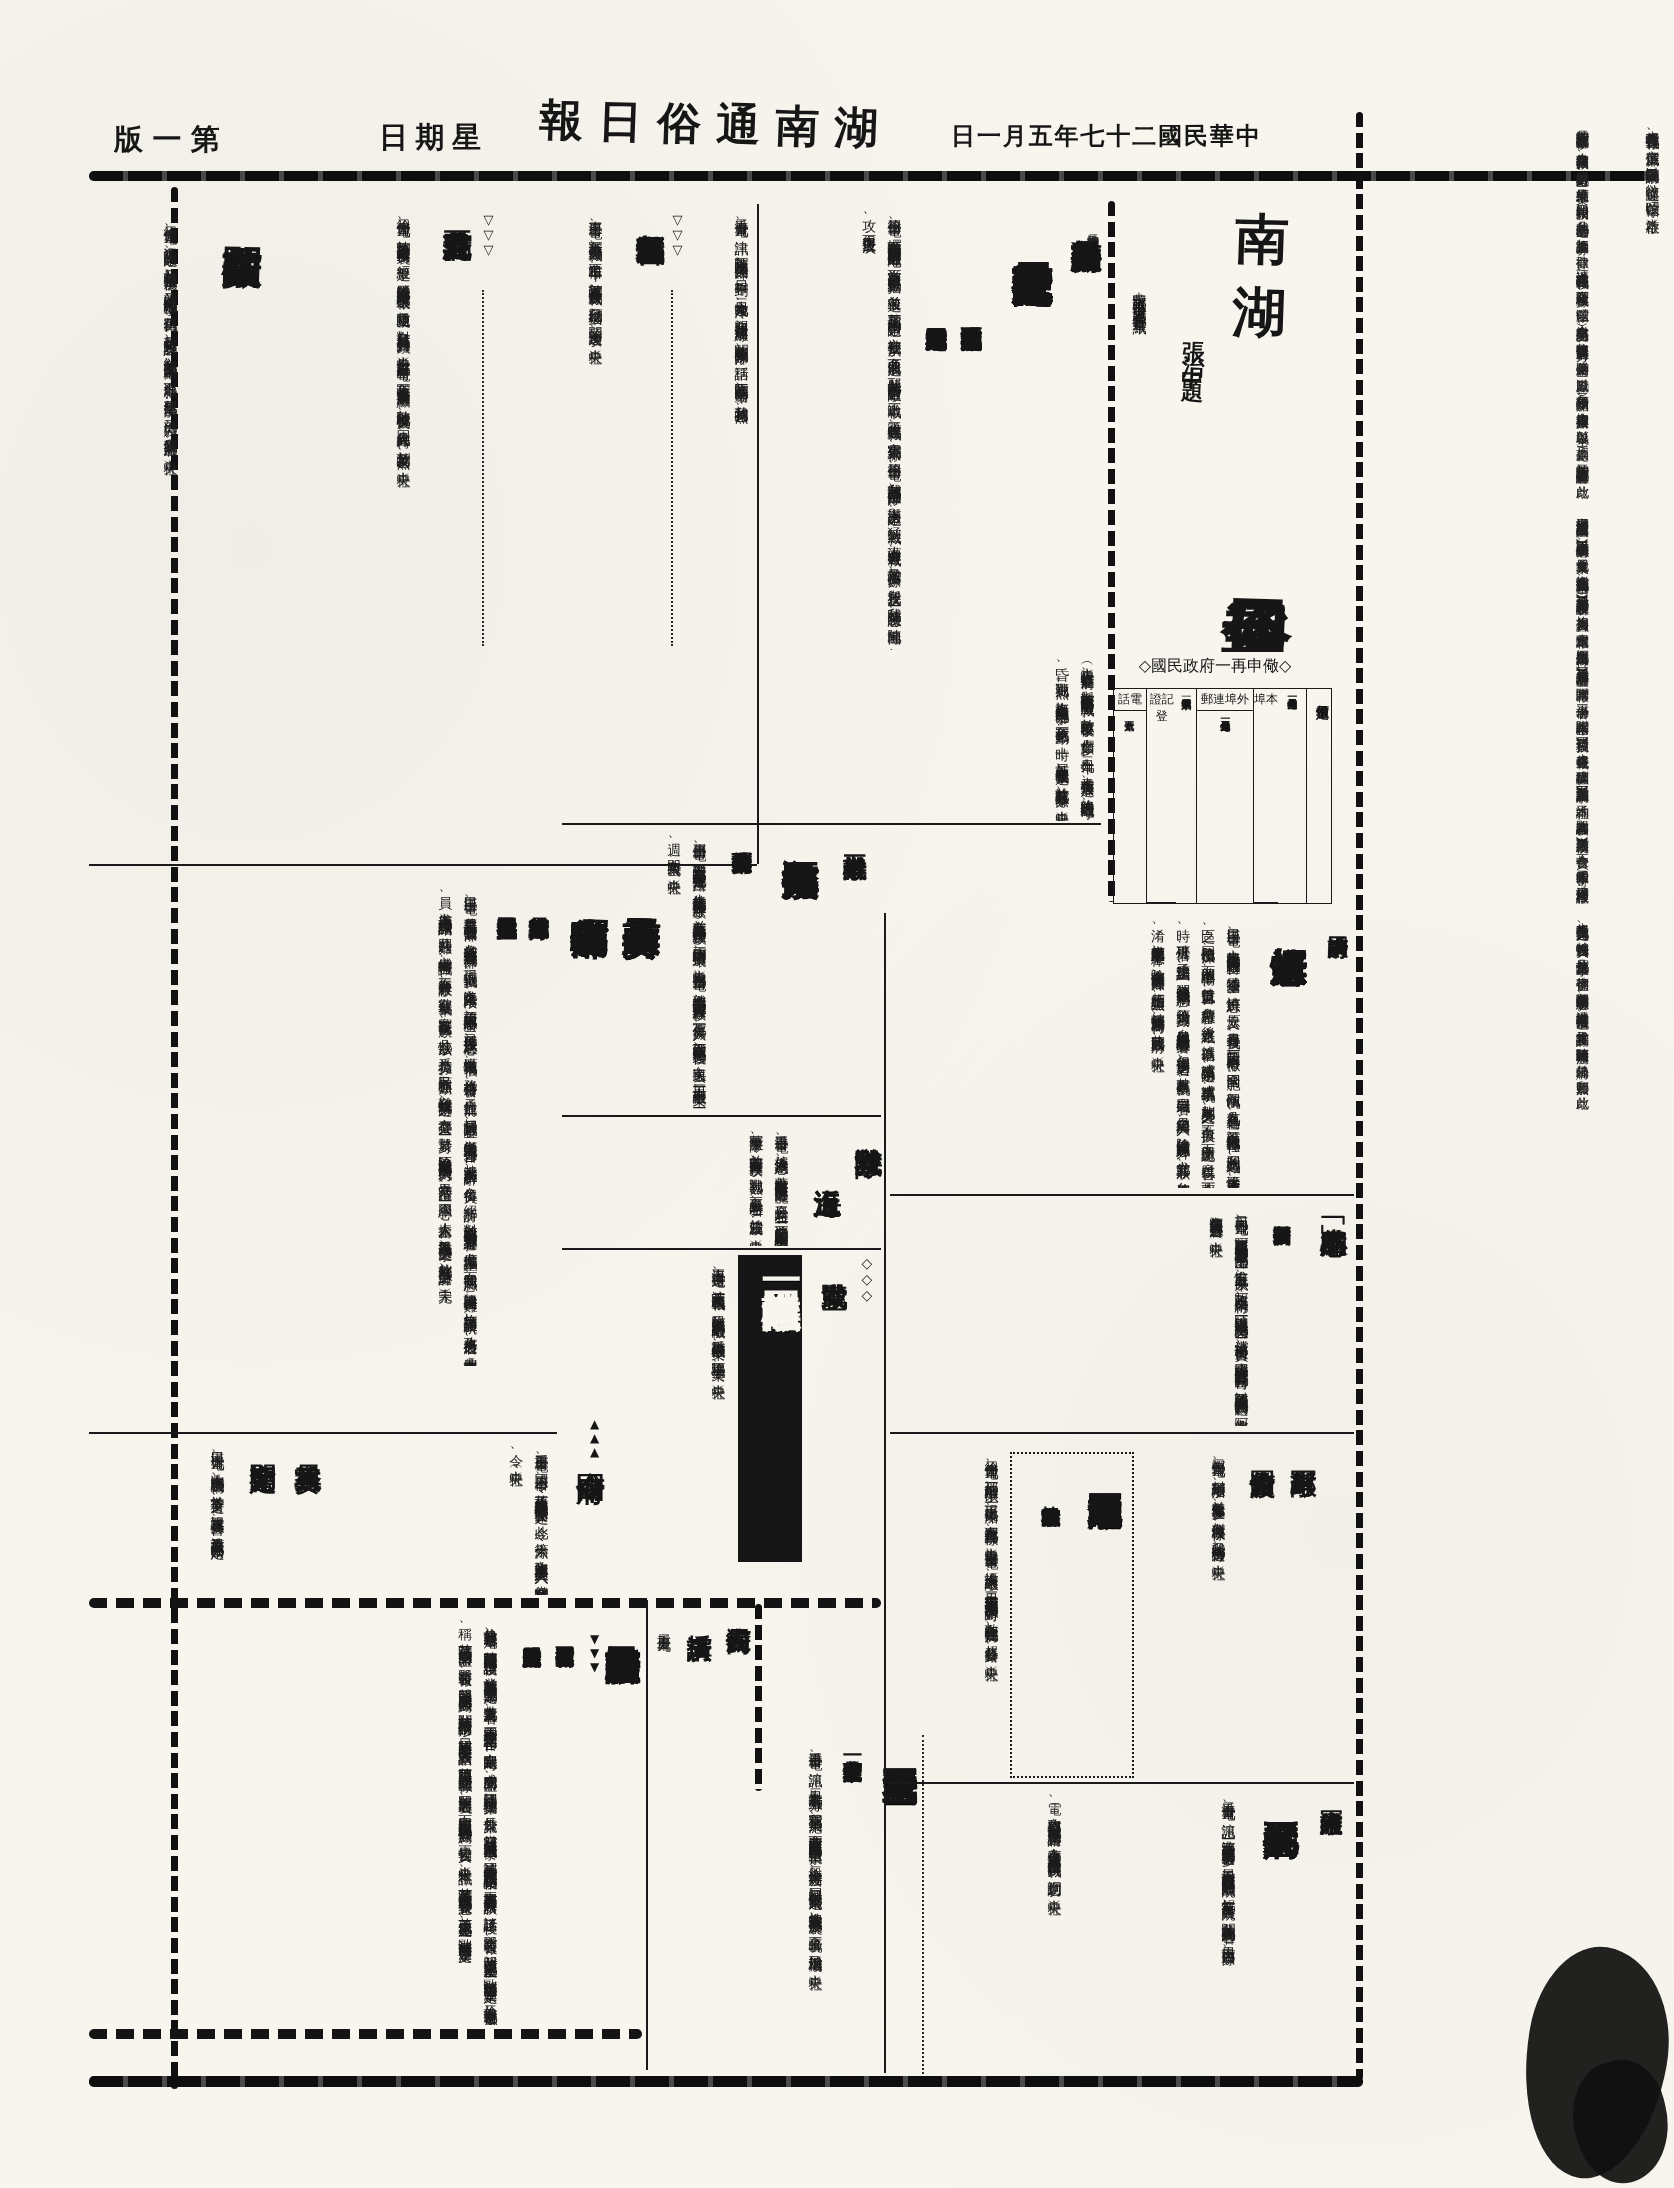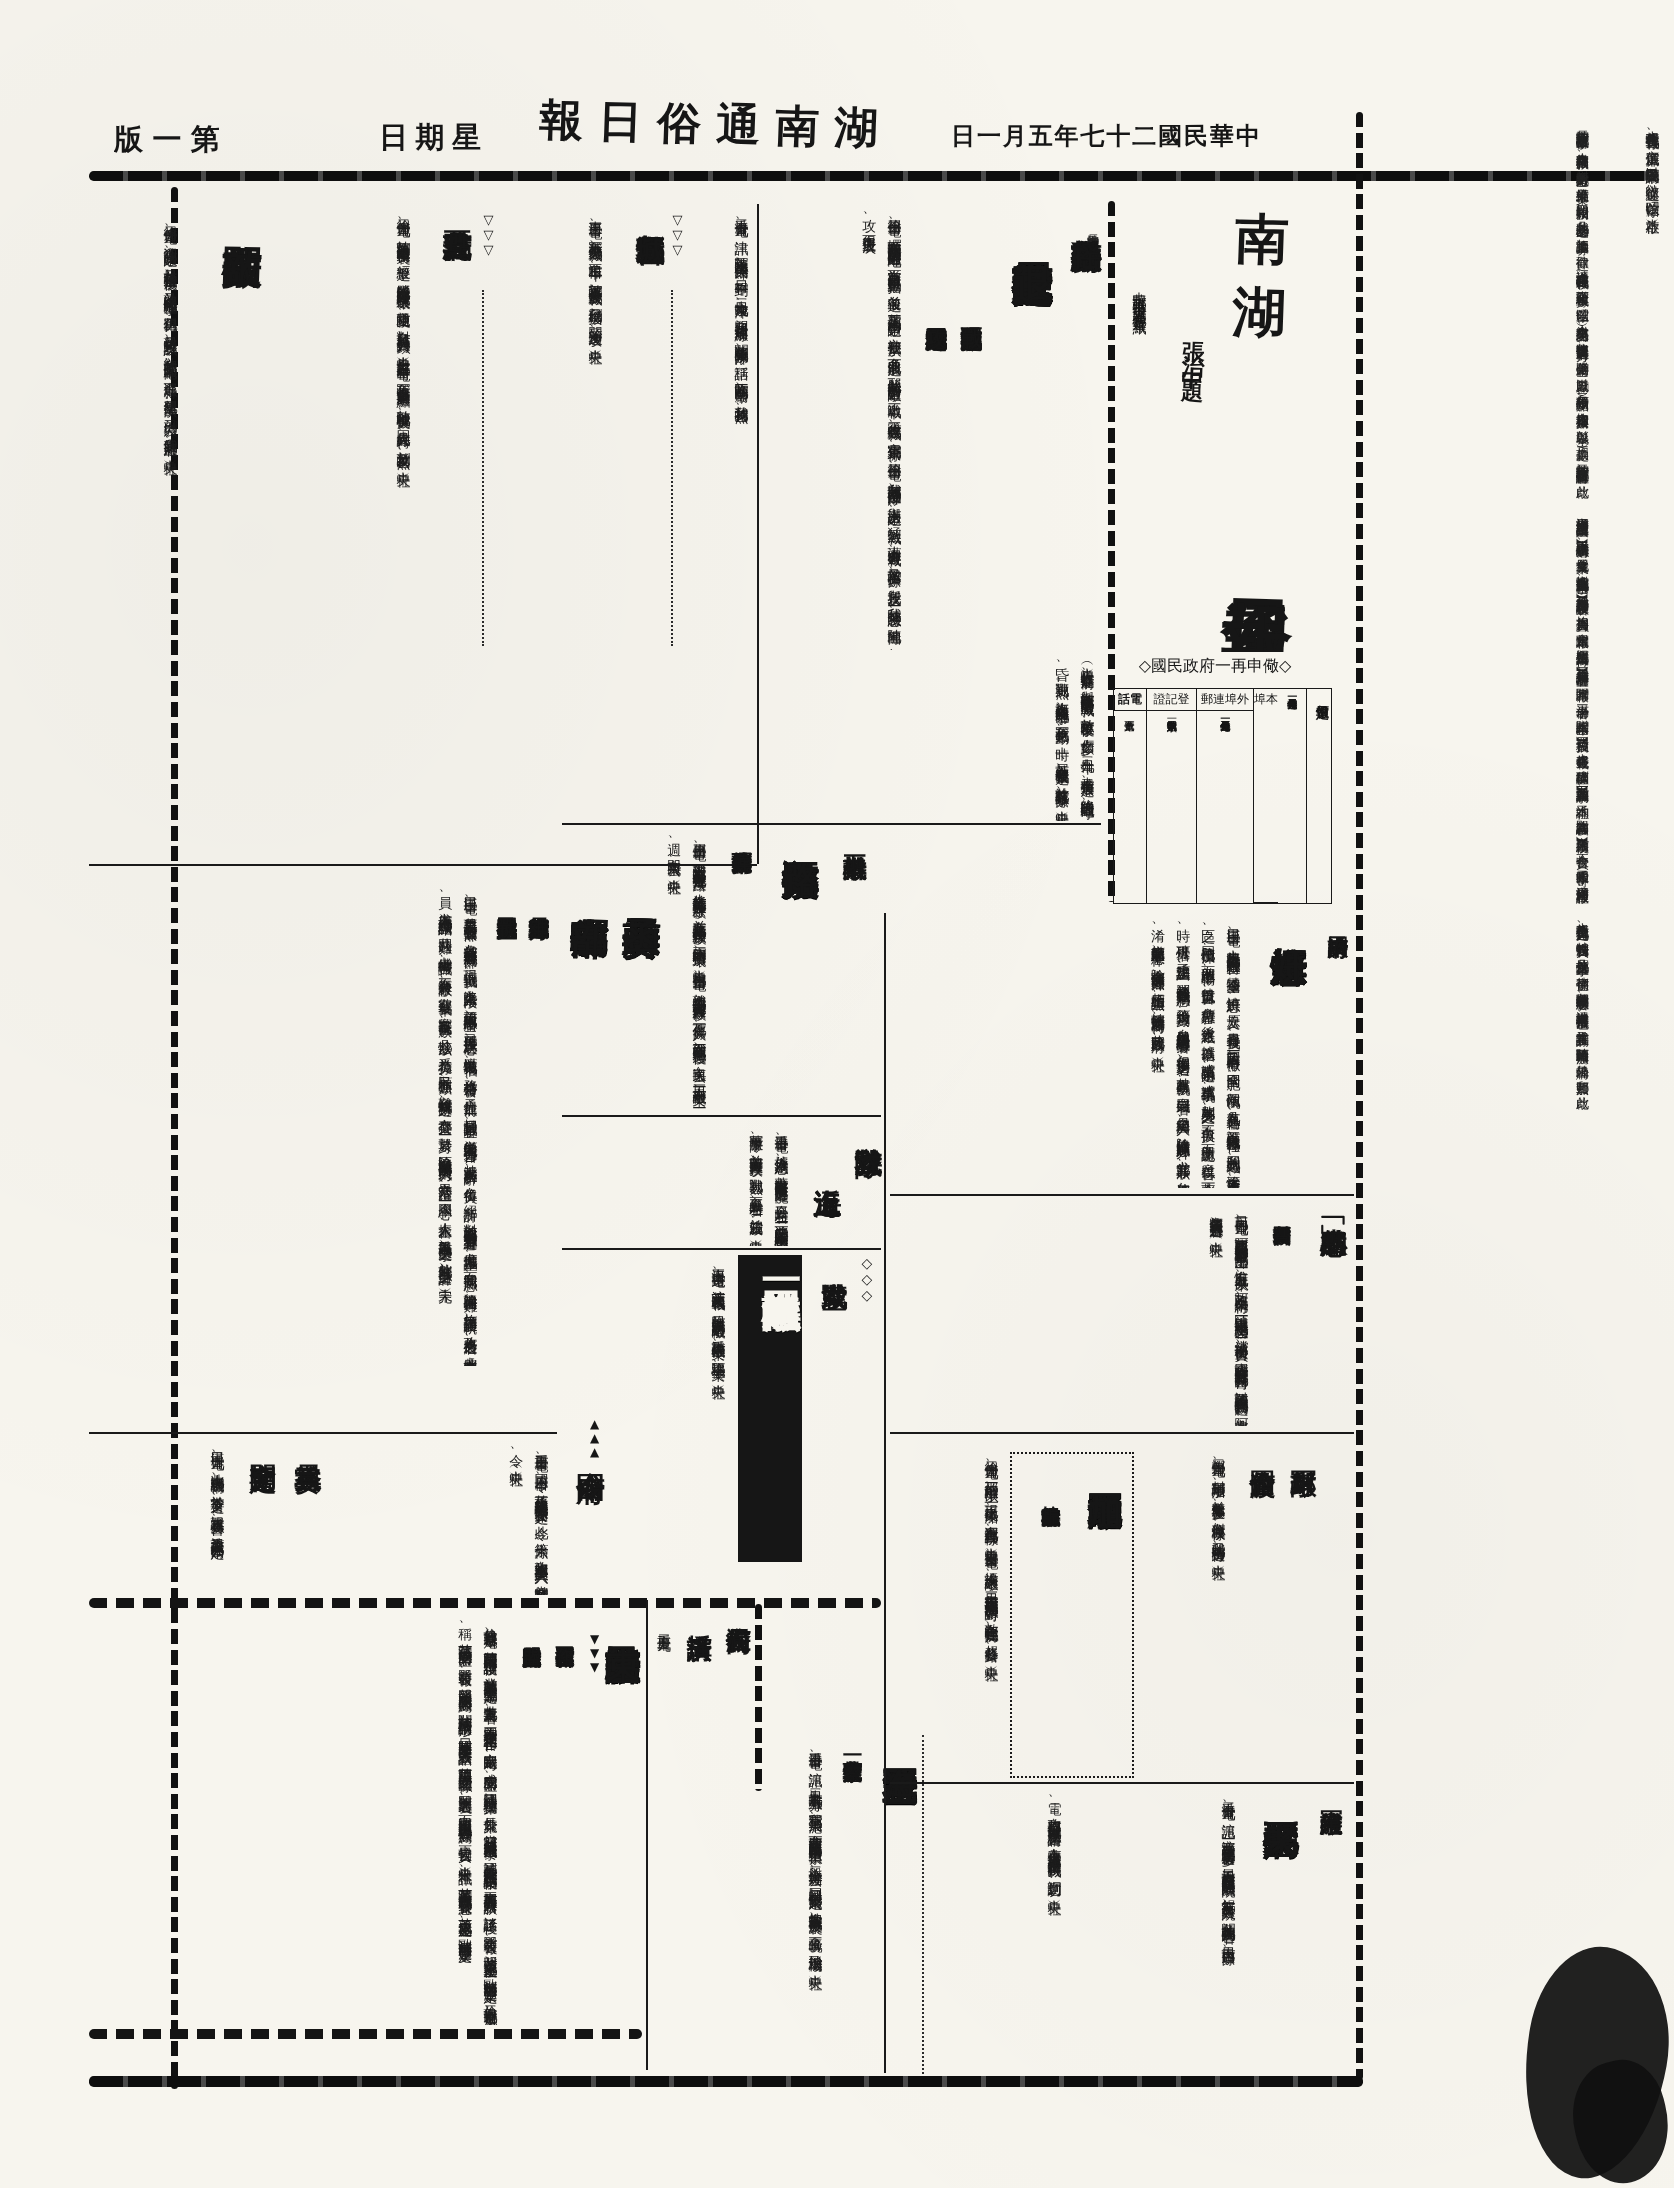--- a/index.html
+++ b/index.html
@@ -54,24 +54,24 @@
   <div class="blk v" style="left:1121px;top:281px;width:26px;height:337px;font-size:14px;line-height:1.1;letter-spacing:1.9px;">中華郵政特准掛號立券總包寄遞報紙</div>
   <div class="blk cal bold v" style="left:1171px;top:323px;width:36px;height:234px;font-size:22.5px;letter-spacing:13px;">張治中題</div>
   <div class="blk" style="left:1207px;top:204px;width:109px;height:448px;text-align:center;">
     <div class="cal bold" style="font-size:54px;letter-spacing:1.9px;">南湖</div>
     <div class="cal bold v" style="font-size:71px;line-height:1.0;margin:5.6px auto 0;height:375px;">通俗日報</div>
   </div>
   <div class="blk serif" style="left:1113px;top:656px;width:204px;height:24px;font-size:16px;text-align:center;">◇國民政府一再申儆◇</div>
 
   <div class="blk" style="left:1113px;top:688px;width:217px;height:214px;border:1.9px solid #1a1a1a;display:flex;flex-direction:row;">
     <div style="flex:0 0 32px;border-right:0.9px solid #1a1a1a;display:flex;flex-direction:column;">
-      <div style="font-size:12px;text-align:center;border-bottom:0.9px solid #1a1a1a;padding:1.9px 0;font-weight:bold;">話電</div>
+      <div style="font-size:12px;text-align:center;border-bottom:0.9px solid #1a1a1a;padding:1.9px 0;">話電</div>
       <div class="v" style="font-size:10.3px;margin:1.9px auto;height:159px;">第五百八十七號</div>
     </div>
-    <div style="flex:0 0 49px;border-right:0.9px solid #1a1a1a;display:flex;flex-direction:column;">
+    <div style="flex:0 0 49px;border-right:0.9px solid #1a1a1a;display:flex;flex-direction:row;">
       <div style="font-size:12px;text-align:center;border-bottom:0.9px solid #1a1a1a;padding:1.9px 0;">證記登</div>
       <div class="v" style="font-size:10.3px;margin:1.9px auto;height:159px;line-height:1.9;">
         <span>中字第六一四號</span><span>警字第二七八號</span>
       </div>
     </div>
     <div style="flex:1 1 auto;border-right:0.9px solid #1a1a1a;display:flex;flex-direction:column;">
       <div style="font-size:12px;text-align:center;border-bottom:0.9px solid #1a1a1a;padding:1.9px 0;">郵連埠外</div>
       <div class="v" style="font-size:10.3px;margin:1.9px auto;height:159px;line-height:1.9;">
         <span>每月一角九分五</span><span>全年二元一角</span><span>每月二角七分</span><span>全年三元</span>
       </div>

